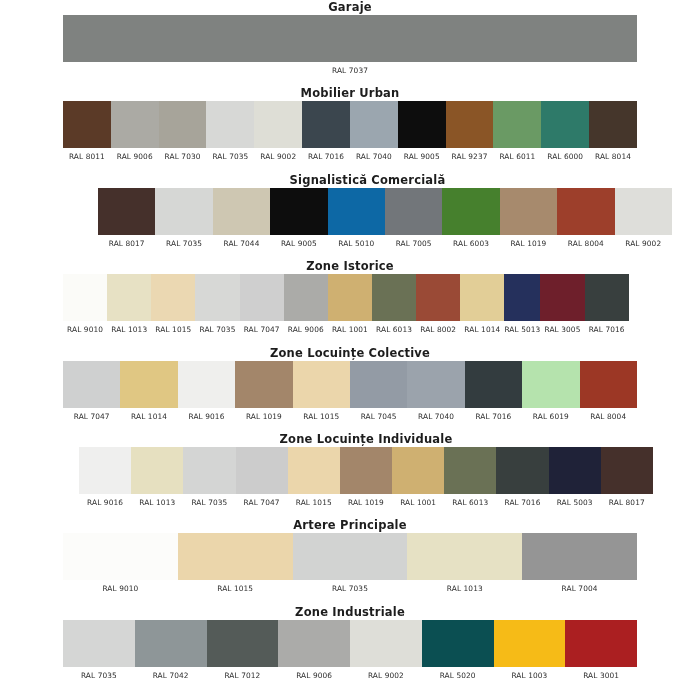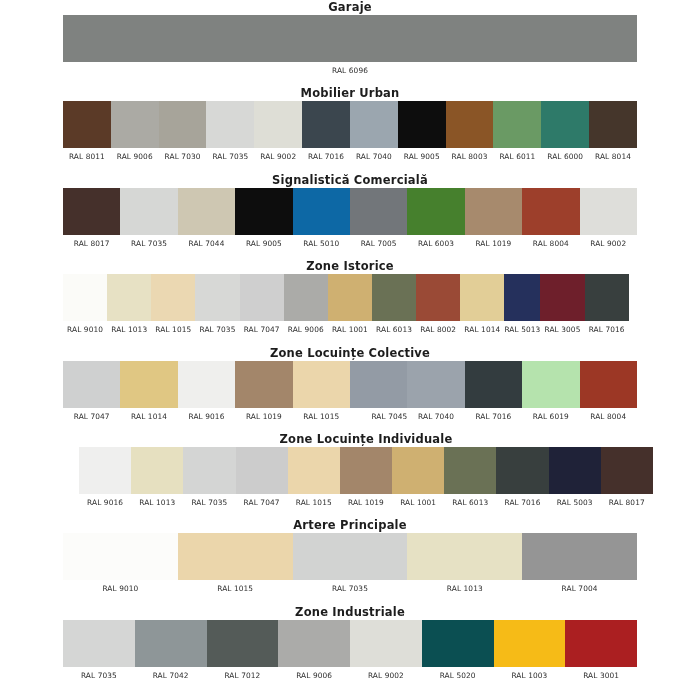--- a/index.html
+++ b/index.html
@@ -69,21 +69,21 @@
 </head>
 <body>
 
 <div id="sheet">
     <div class="palette-section" style="position: absolute; left: 0px; top: 1px;">
       <div class="section-title">Garaje</div>
       <div class="strip-wrap">
         <div class="swatch-strip" style="width: 574px; margin-left: 63px; margin-right: auto;">
           <div class="swatch-cell" style="width: 574px;">
             <div class="swatch-chip" style="height: 47px; background: rgb(127, 130, 128);"></div>
-            <div class="swatch-label">RAL 6096</div>
+            <div class="swatch-label">RAL 7037</div>
           </div>
         </div>
       </div>
     </div>
     <div class="palette-section" style="position: absolute; left: 0px; top: 87.4px;">
       <div class="section-title">Mobilier Urban</div>
       <div class="strip-wrap">
         <div class="swatch-strip" style="width: 574px; margin-left: 63px; margin-right: auto;">
           <div class="swatch-cell" style="width: 47.8333px;">
             <div class="swatch-chip" style="height: 47px; background: rgb(91, 58, 39);"></div>
@@ -112,38 +112,38 @@
           <div class="swatch-cell" style="width: 47.8333px;">
             <div class="swatch-chip" style="height: 47px; background: rgb(155, 166, 175);"></div>
             <div class="swatch-label">RAL 7040</div>
           </div>
           <div class="swatch-cell" style="width: 47.8333px;">
             <div class="swatch-chip" style="height: 47px; background: rgb(13, 13, 13);"></div>
             <div class="swatch-label">RAL 9005</div>
           </div>
           <div class="swatch-cell" style="width: 47.8333px;">
             <div class="swatch-chip" style="height: 47px; background: rgb(138, 85, 38);"></div>
-            <div class="swatch-label">RAL 8003</div>
+            <div class="swatch-label">RAL 9237</div>
           </div>
           <div class="swatch-cell" style="width: 47.8333px;">
             <div class="swatch-chip" style="height: 47px; background: rgb(106, 154, 100);"></div>
             <div class="swatch-label">RAL 6011</div>
           </div>
           <div class="swatch-cell" style="width: 47.8333px;">
             <div class="swatch-chip" style="height: 47px; background: rgb(46, 122, 105);"></div>
             <div class="swatch-label">RAL 6000</div>
           </div>
           <div class="swatch-cell" style="width: 47.8333px;">
             <div class="swatch-chip" style="height: 47px; background: rgb(69, 54, 43);"></div>
             <div class="swatch-label">RAL 8014</div>
           </div>
         </div>
       </div>
     </div>
-    <div class="palette-section" style="position: absolute; left: 0px; top: 173.8px;">
+    <div class="palette-section" style="position: absolute; left: 0px; top: 173.8px; padding-left: 35px;">
       <div class="section-title">Signalistică Comercială</div>
       <div class="strip-wrap">
         <div class="swatch-strip" style="width: 574px; margin-left: 63px; margin-right: auto;">
           <div class="swatch-cell" style="width: 57.4px;">
             <div class="swatch-chip" style="height: 47px; background: rgb(69, 48, 43);"></div>
             <div class="swatch-label">RAL 8017</div>
           </div>
           <div class="swatch-cell" style="width: 57.4px;">
             <div class="swatch-chip" style="height: 47px; background: rgb(214, 215, 213);"></div>
             <div class="swatch-label">RAL 7035</div>
@@ -259,21 +259,21 @@
             <div class="swatch-label">RAL 9016</div>
           </div>
           <div class="swatch-cell" style="width: 57.4px;">
             <div class="swatch-chip" style="height: 47px; background: rgb(163, 134, 106);"></div>
             <div class="swatch-label">RAL 1019</div>
           </div>
           <div class="swatch-cell" style="width: 57.4px;">
             <div class="swatch-chip" style="height: 47px; background: rgb(235, 214, 171);"></div>
             <div class="swatch-label">RAL 1015</div>
           </div>
-          <div class="swatch-cell" style="width: 57.4px; align-items: flex-end;">
+          <div class="swatch-cell" style="width: 57.4px;">
             <div class="swatch-chip" style="height: 47px; background: rgb(147, 155, 165);"></div>
             <div class="swatch-label">RAL 7045</div>
           </div>
           <div class="swatch-cell" style="width: 57.4px;">
             <div class="swatch-chip" style="height: 47px; background: rgb(155, 163, 172);"></div>
             <div class="swatch-label">RAL 7040</div>
           </div>
           <div class="swatch-cell" style="width: 57.4px;">
             <div class="swatch-chip" style="height: 47px; background: rgb(51, 60, 63);"></div>
             <div class="swatch-label">RAL 7016</div>

